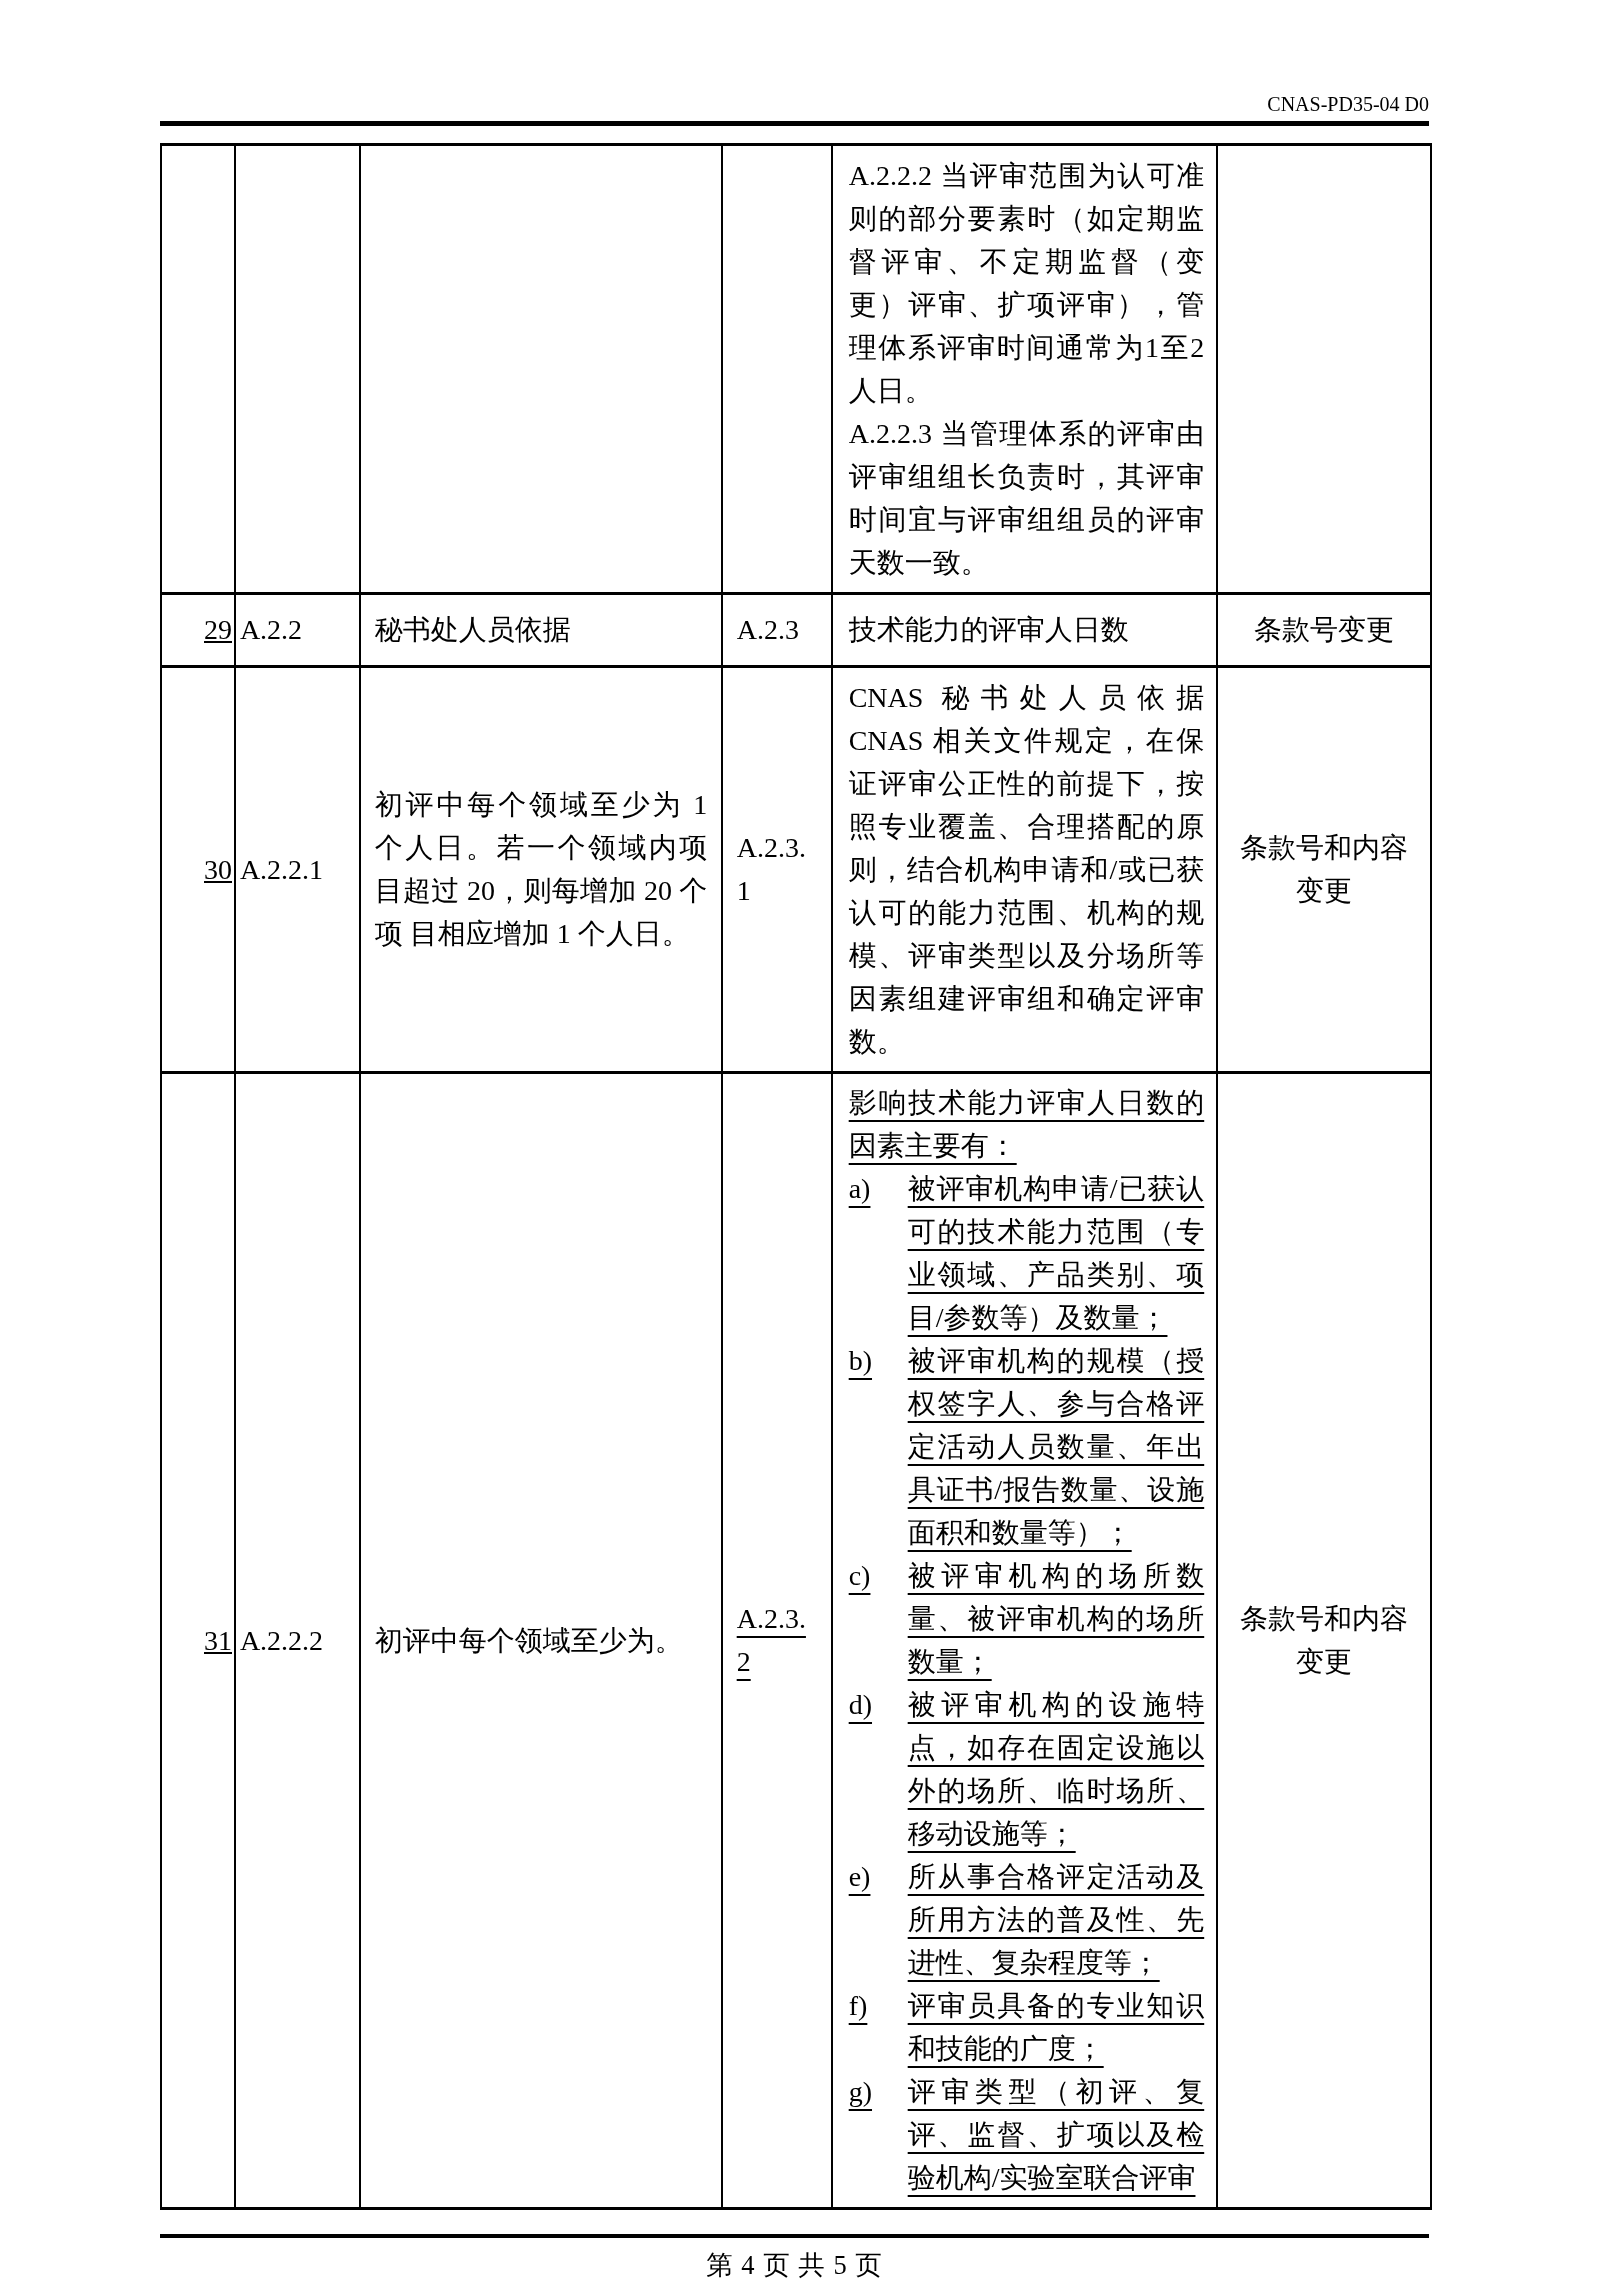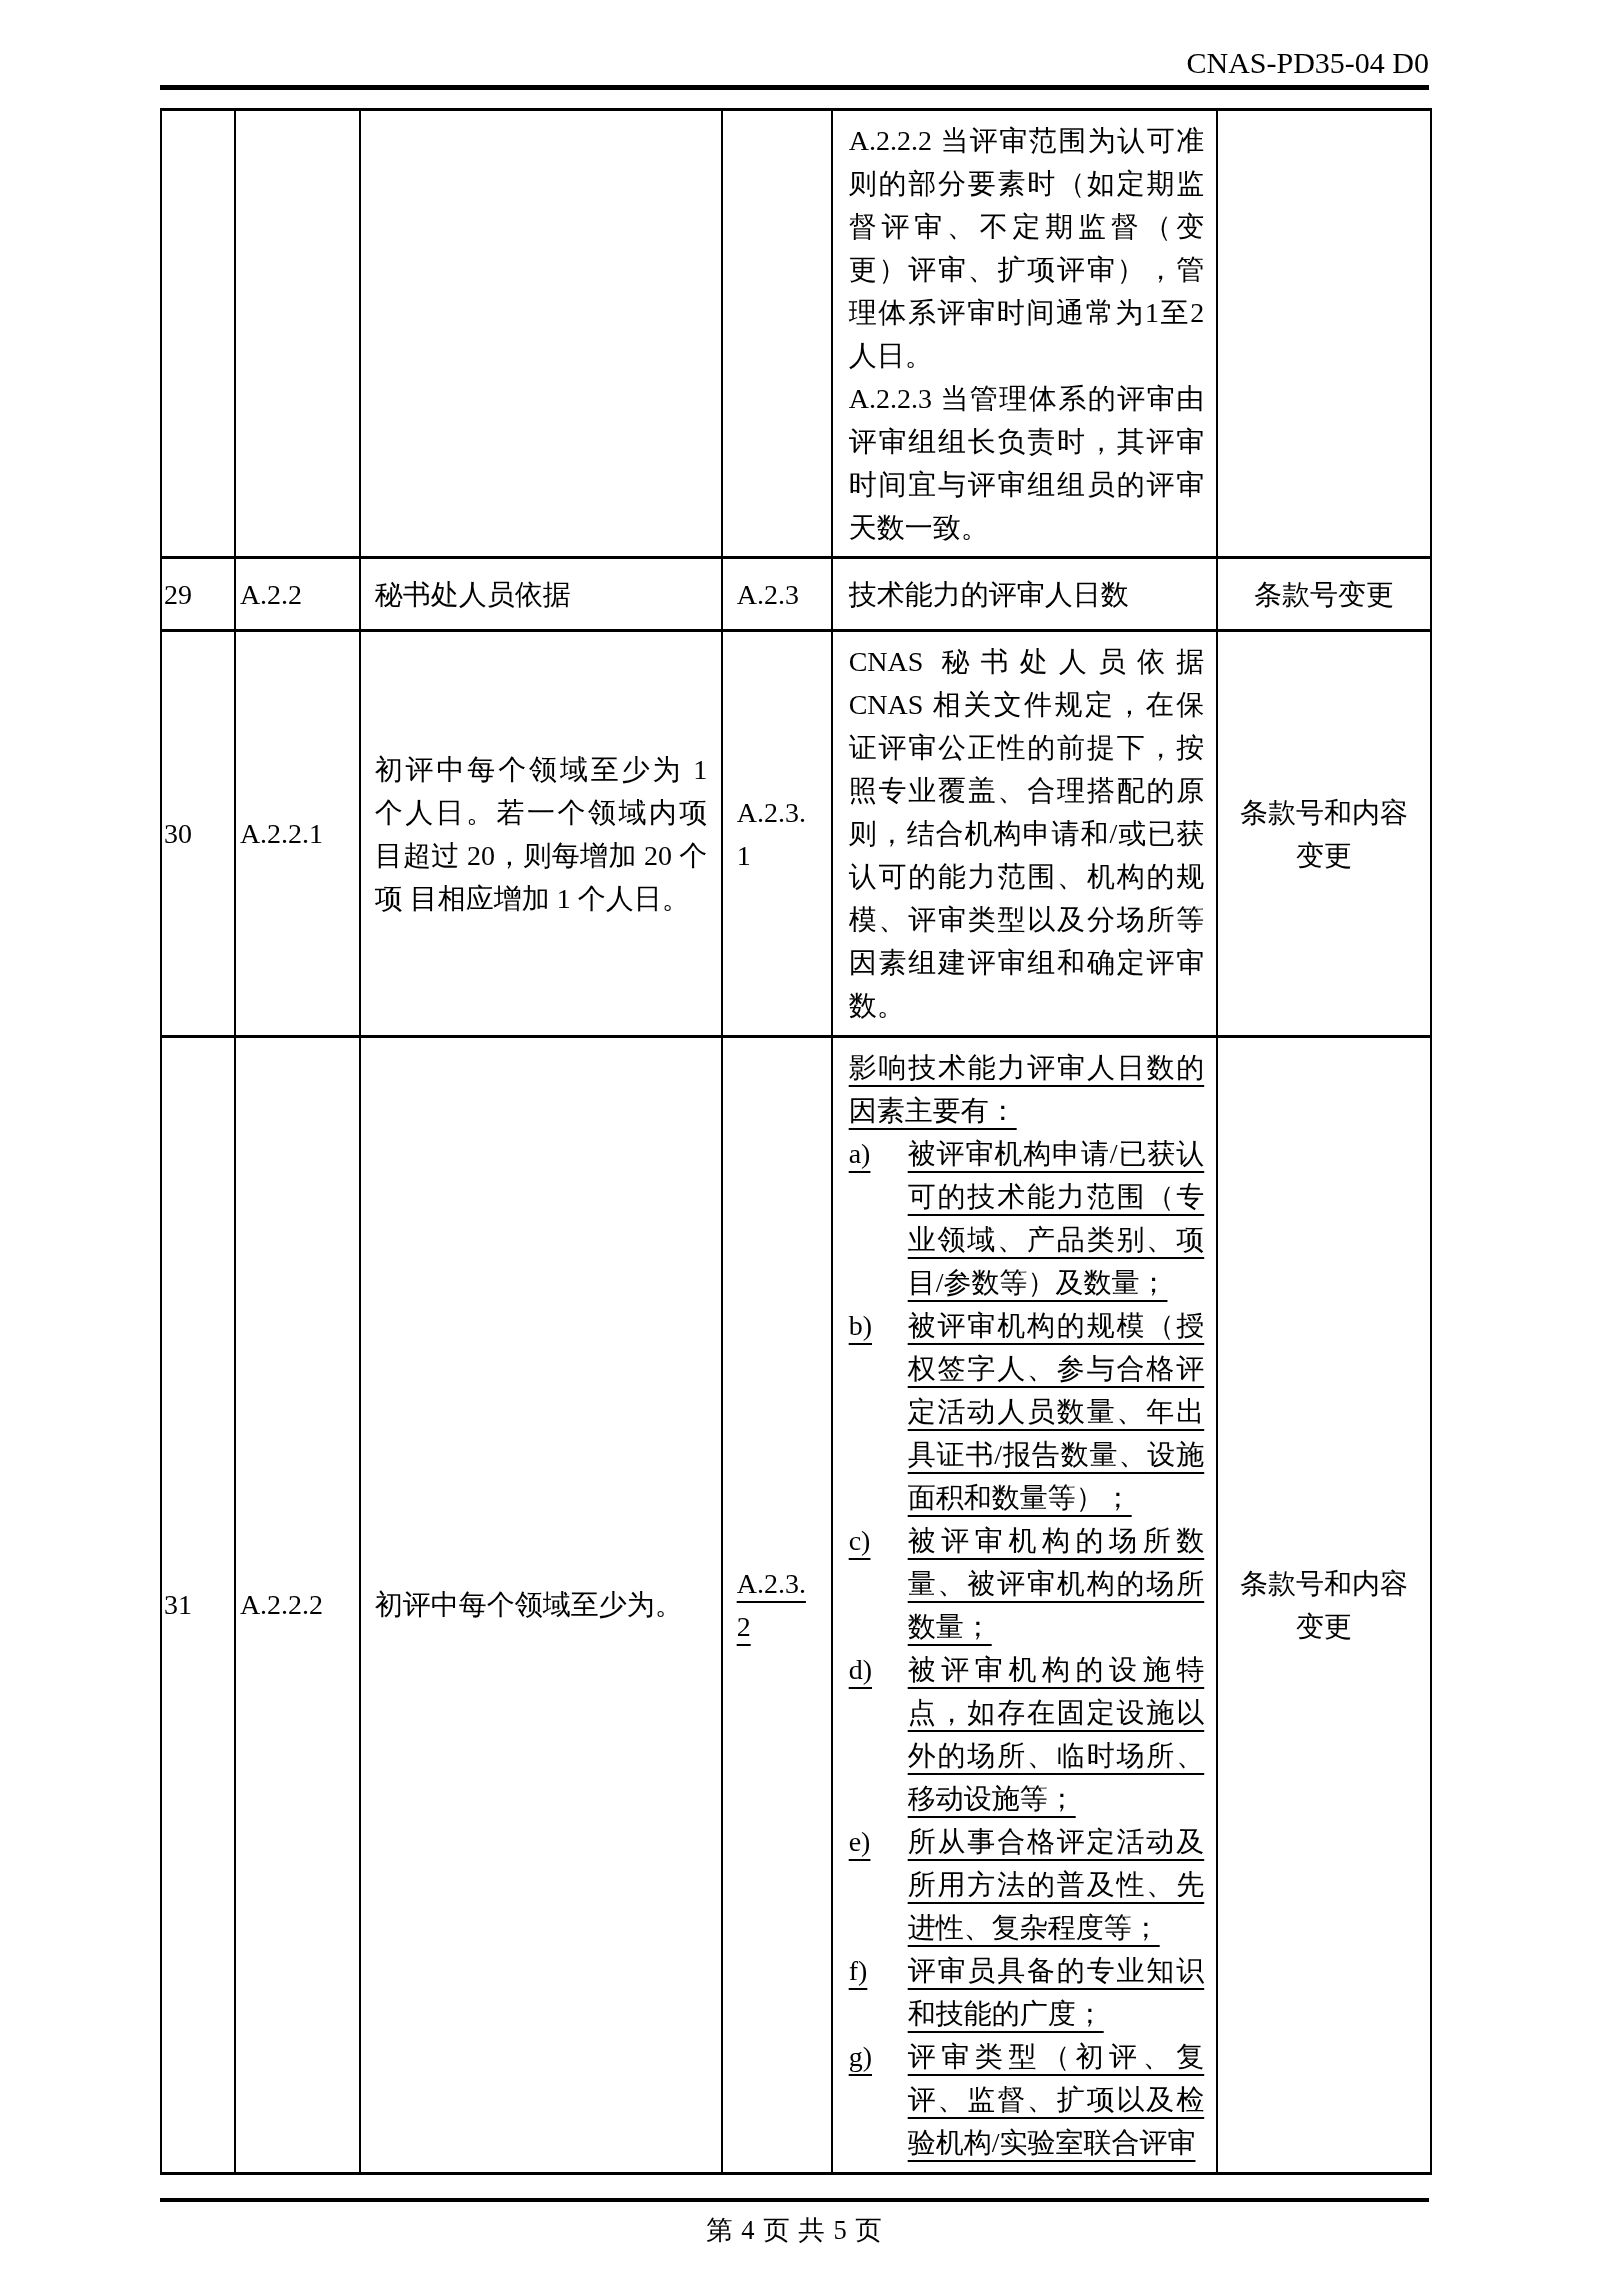--- a/index.html
+++ b/index.html
@@ -4,38 +4,38 @@
 <style>
   html,body { margin:0; padding:0; background:#ffffff; }
   body {
     width:1621px; height:2293px;
     font-family:"Liberation Serif","DejaVu Serif",serif;
     color:#000;
   }
   .page { position:relative; width:1621px; height:2293px; overflow:hidden; }
   .content { position:absolute; left:160px; top:0; width:1269px; }
 
-  .doc-header { padding-top:44px; text-align:right; font-size:30px; line-height:1.25; }
+  .doc-header { padding-top:92px; text-align:right; font-size:20px; line-height:1.25; }
   .header-rule { margin-top:3.9px; height:4.9px; background:#000; }
 
   table.cmp { border-collapse:collapse; table-layout:fixed; width:1269px; margin-top:17.6px; }
   td {
     border:2.9px solid #000;
     border-top-width:3.9px; border-bottom-width:3.9px;
     vertical-align:middle;
     font-size:28px; line-height:43px;
     padding:7.8px 11.8px;
     overflow:hidden;
   }
   .r-cont { height:416px; }
   .r-29   { height:73px;  }
   .r-30   { height:333px; }
   .r-31   { height:1096px; }
 
-  .c-no     { text-align:left; padding:7.8px 2px; }
+  .c-no     { text-align:right; padding:7.8px 2px;text-decoration:underline; }
   .c-clause { text-align:left; padding:7.8px 3.9px; }
   .c-old    { text-align:justify; padding:7.8px 13.7px; }
   .c-newcl  { text-align:left; padding:7.8px 13.7px; word-break:break-all;margin-left:32px; }
   .c-new    { text-align:justify; padding:7.8px 11.8px 7.8px 15.7px;border-radius:31px; }
   .c-change { text-align:center; padding:7.8px 9.8px; }
 
   .para { text-align:justify; }
 
   .u { text-decoration:underline; text-underline-offset:7.8px; text-decoration-thickness:2px; }
 

